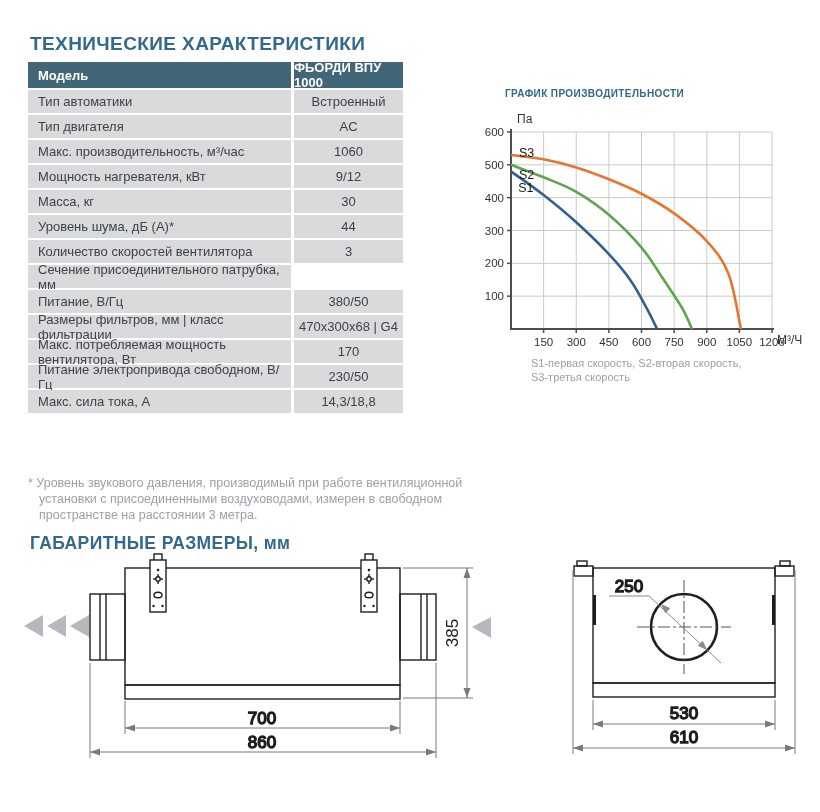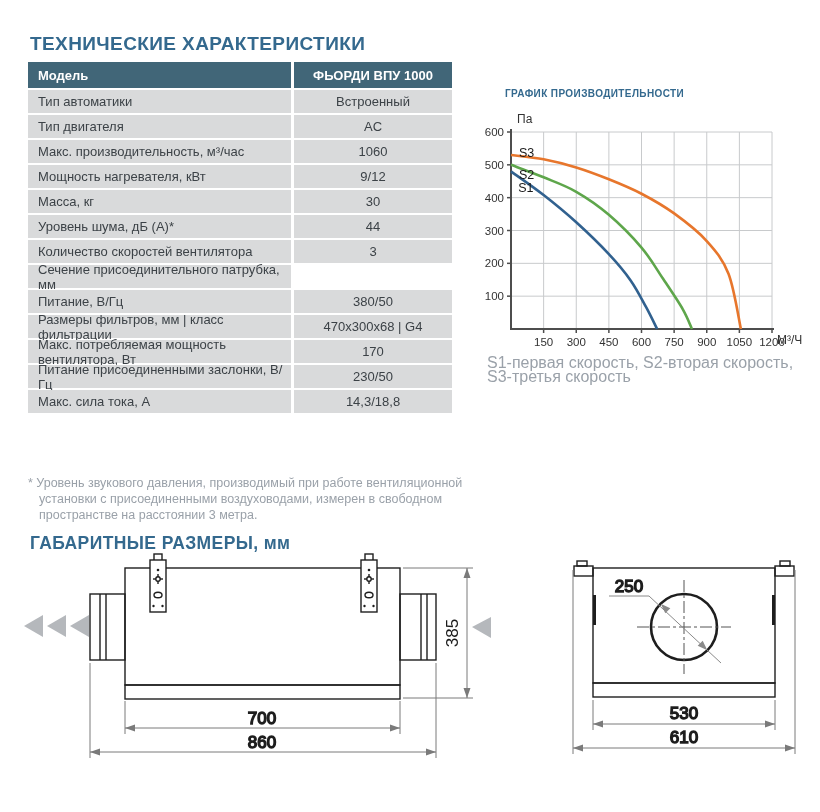--- a/index.html
+++ b/index.html
@@ -9,28 +9,28 @@
   .section-title{font-weight:bold;color:#34698e;letter-spacing:.4px;}
   #page-title{left:30px;top:33px;font-size:19px;}
   #chart-title{left:505px;top:88px;font-size:10px;}
   #dims-title{left:30px;top:505px;font-size:17.5px;margin-top:28px;}
 
   
   #spec-table{left:28px;top:62px;width:440px;}
   .trow{display:flex;margin-bottom:2px;}
   .trow .tlabel{width:263px;background:#d9dadb;display:flex;align-items:center;
       padding-left:10px;box-sizing:border-box;font-size:13px;height:23px;}
-  .trow .tvalue{width:158px;margin-left:3px;background:#d9dadb;display:flex;
+  .trow .tvalue{width:109px;margin-left:3px;background:#d9dadb;display:flex;
       align-items:center;justify-content:center;font-size:13px;height:23px;}
   .trow.thead .tlabel,.trow.thead .tvalue{background:#416678;color:#ffffff;
       font-weight:bold;height:26px;}
 
   
   #perf-chart{left:485px;top:106px;}
-  #chart-legend{left:487px;top:356px;font-size:16px;color:#9aa1a9;line-height:14px;}
+  #chart-legend{left:531px;top:356px;font-size:11px;color:#9aa1a9;line-height:14px;}
 
   
   #footnote{left:28px;top:431px;width:440px;font-size:12.5px;color:#9aa1a9;line-height:16px;margin-top:44px;}
   #footnote .indent{padding-left:11px;}
 
   
   #drawings{left:15px;top:548px;}
   text{font-family:"Liberation Sans", sans-serif;}
 </style>
 </head>
@@ -82,21 +82,21 @@
     </div>
     <div class="trow">
       <div class="tlabel">Размеры фильтров, мм  |  класс фильтрации</div>
       <div class="tvalue">470x300x68  |  G4</div>
     </div>
     <div class="trow">
       <div class="tlabel">Макс. потребляемая мощность вентилятора, Вт</div>
       <div class="tvalue">170</div>
     </div>
     <div class="trow">
-      <div class="tlabel">Питание присоединенными заслонки, В/Гц</div>
+      <div class="tlabel">Питание электропривода свободном, В/Гц</div>
       <div class="tvalue">230/50</div>
     </div>
     <div class="trow">
       <div class="tlabel">Макс. сила тока, А</div>
       <div class="tvalue">14,3/18,8</div>
     </div>
   </div>
 
 <svg class="abs" id="perf-chart" width="335" height="250">
     <line x1="58.625" y1="26" x2="58.625" y2="223" stroke="#c8cacc" stroke-width="1"></line>

